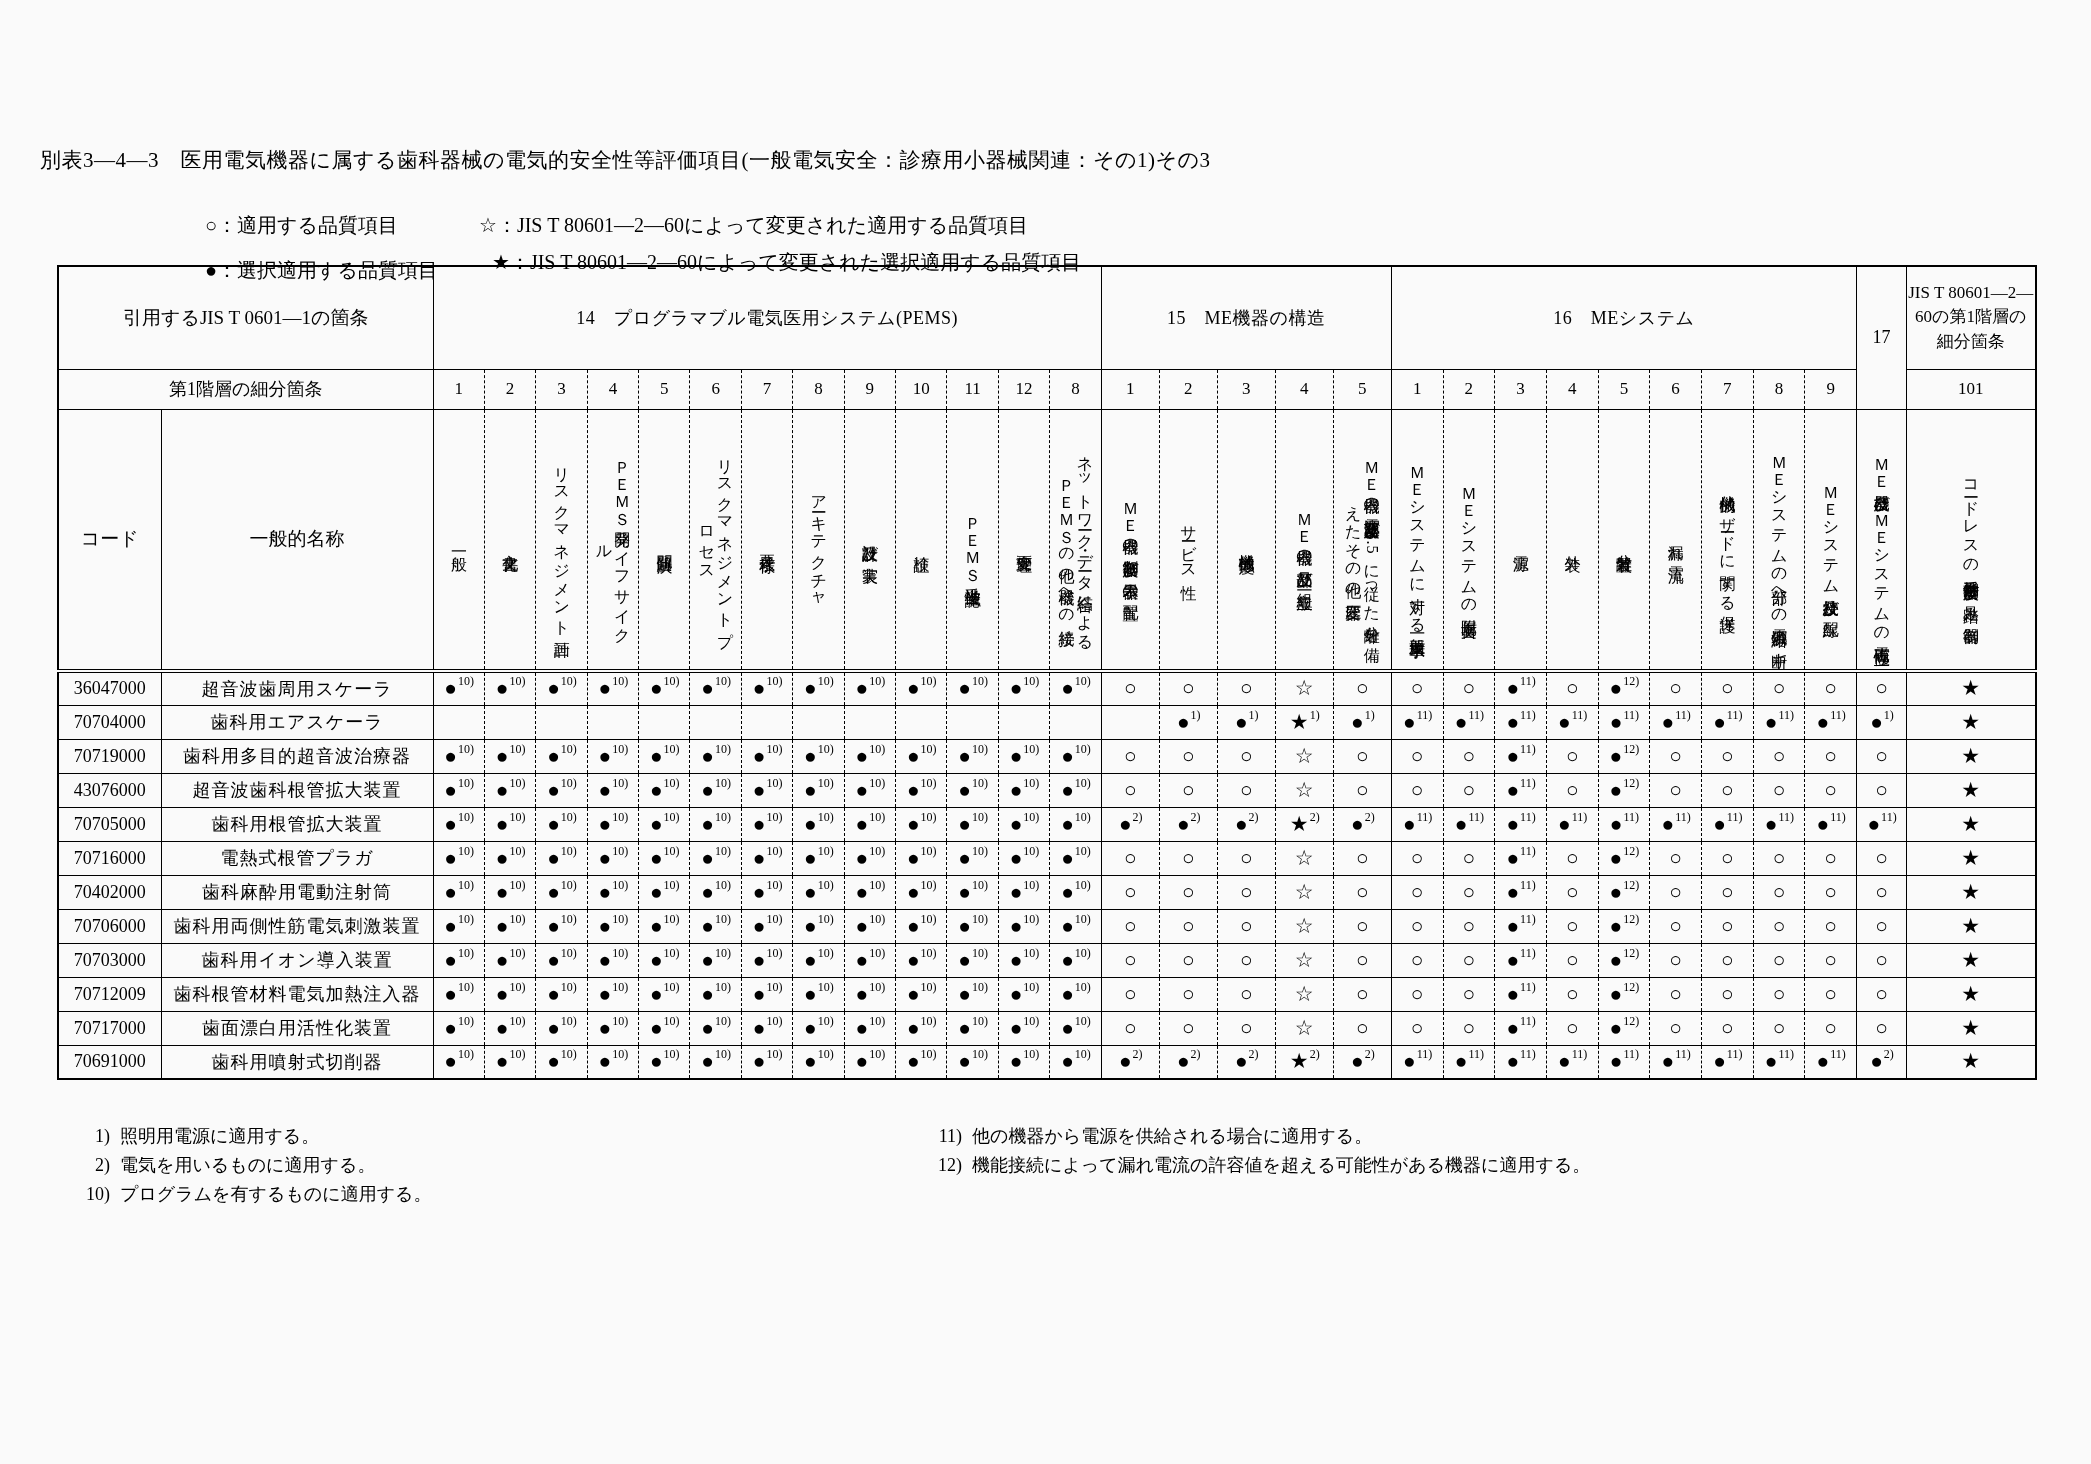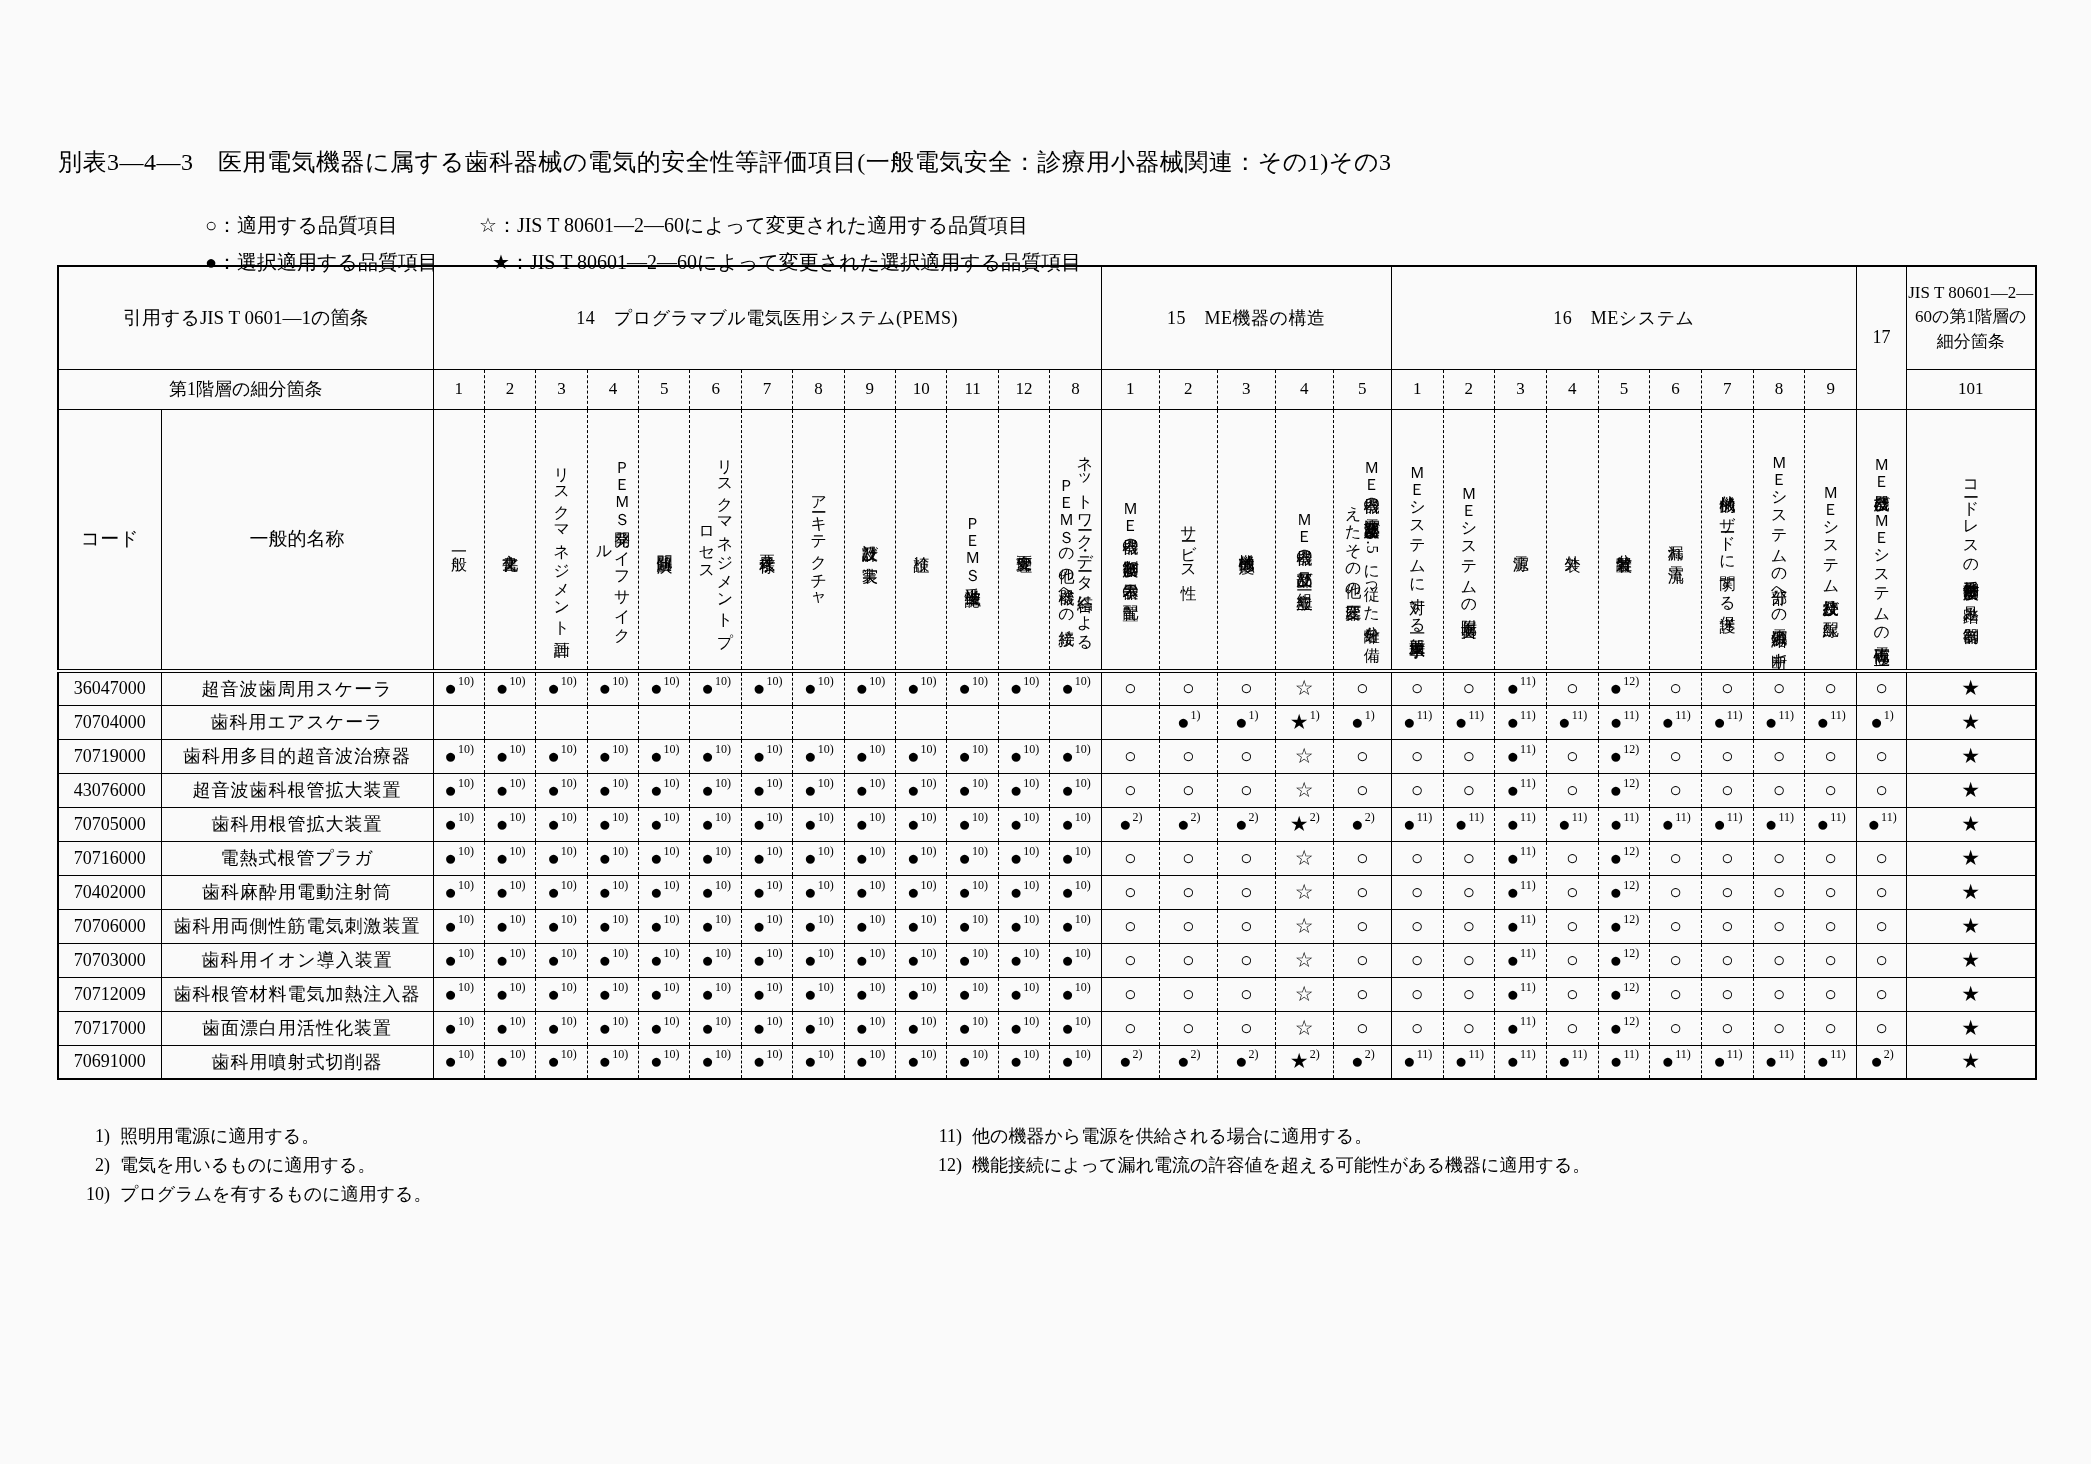--- a/index.html
+++ b/index.html
@@ -5,27 +5,27 @@
   * { box-sizing: border-box; margin: 0; padding: 0; }
   html,body { width: 2091px; height: 1464px; }
   body {
     background: #fafafa;
     color: #000;
     font-family: "Liberation Serif", "DejaVu Serif", serif;
     position: relative;
     overflow: hidden;
   }
   .title {
-    position: absolute; left: 58px; top: 146px;
-    font-size: 24px; letter-spacing: 0.5px; white-space: nowrap;
+    position: absolute; left: 40px; top: 146px;
+    font-size: 21px; letter-spacing: 0.5px; white-space: nowrap;
   }
   .legend-item { position: absolute; font-size: 20px; white-space: nowrap; margin-top: 24px; }
   .legend-item.l1 { left: 205px; top: 188px; }
   .legend-item.l2 { left: 479px; top: 188px; }
-  .legend-item.l3 { left: 205px; top: 225px; }
+  .legend-item.l3 { left: 205px; top: 233px; }
   .legend-item.l4 { left: 492px; top: 225px; }
 
   table#matrix {
     position: absolute; left: 57px; top: 265px; width: 1977px;
     table-layout: fixed; border-collapse: collapse;
     border: 2px solid #000;
   }
   #matrix th, #matrix td {
     font-weight: normal; text-align: center; vertical-align: middle;
     border-top: 1px solid #000; border-bottom: 1px solid #000;

